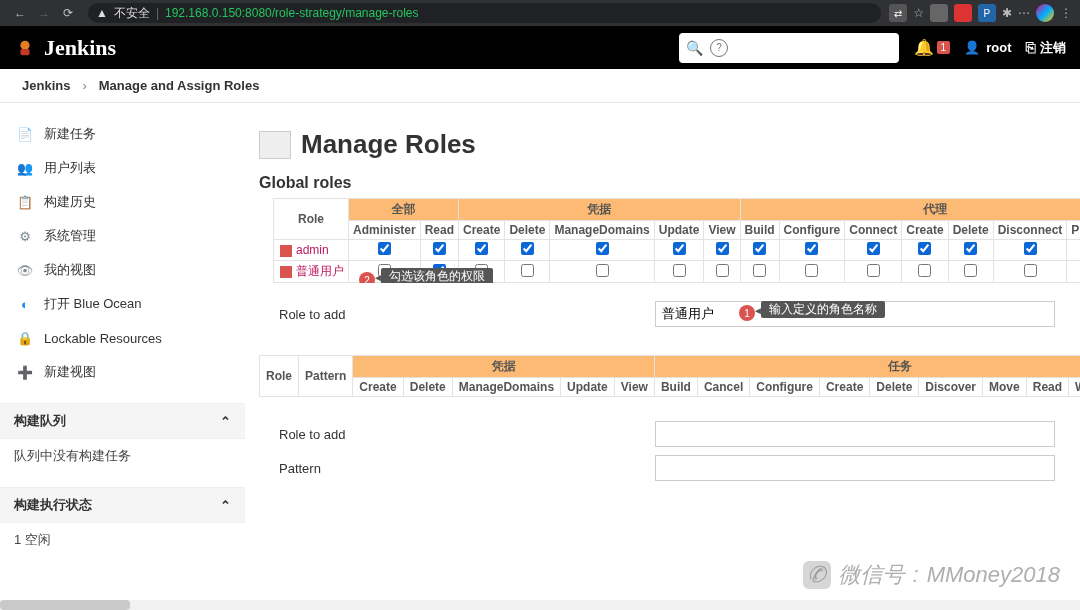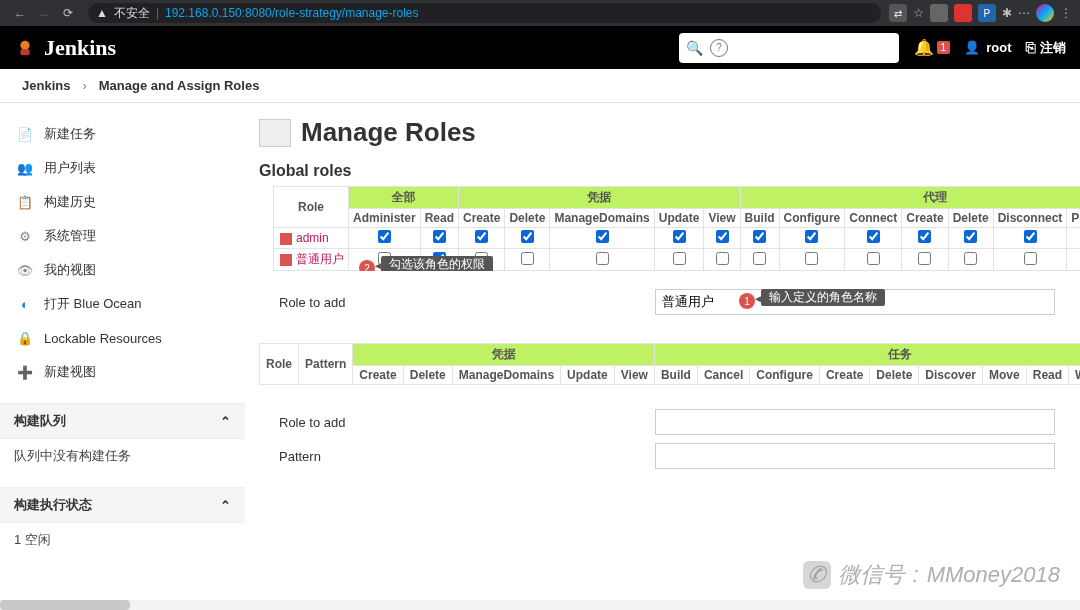--- a/index.html
+++ b/index.html
@@ -28,29 +28,29 @@
   .crumb-sep { color:#888; }
   
   .body { display:flex; height:calc(610px - 26px - 43px - 34px - 10px); }
   .sidebar { width:245px; background:#fff; border-right:0; padding-top:14px; }
   .side-item { display:flex; align-items:center; gap:10px; padding:8px 16px; color:#333; font-size:13px; }
   .side-item .icn { width:18px; height:18px; display:flex; align-items:center; justify-content:center; }
   .side-section { background:#f5f5f5; padding:8px 14px; font-weight:600; border-top:1px solid #eee; border-bottom:1px solid #eee; margin-top:14px; display:flex; justify-content:space-between; align-items:center; }
   .side-plain { padding:8px 14px; color:#444; }
   
   .main { flex:1; padding:14px 0 0 14px; overflow:auto; }
-  .page-title-wrap { display:flex; align-items:center; gap:10px; margin-bottom:14px; }
+  .page-title-wrap { display:flex; align-items:center; gap:10px; margin-bottom:14px;margin-top:12px; }
   .title-icon { width:32px;height:28px;border:1px solid #ccc;background:#eee; }
   .page-title { font-size:26px; font-weight:700; }
   .section-head { font-size:16px; font-weight:600; margin:8px 0 6px 0; }
   .roles-scroll { overflow-x:hidden; position:relative; }
   table.roles { border-collapse:collapse; font-size:12px; color:#555; }
   table.roles th, table.roles td { border:1px solid #e3e3e3; padding:2px 4px; text-align:center; white-space:nowrap; }
   table.roles td.rolename { text-align:left; padding-left:6px; color:#be185d; }
-  table.roles th.group0 { background:#bef264;font-family:Liberation Mono, monospace; }
+  table.roles th.group0 { background:#fdba74;font-family:Liberation Mono, monospace; }
   .del-sq { width:12px;height:12px;background:#d9534f;display:inline-block;margin-right:4px;vertical-align:middle; }
   input[type=checkbox]{ accent-color:#0b66d6; width:13px;height:13px; }
   .role-add-row { display:flex; align-items:center; margin:18px 0 28px 20px; gap:16px; position:relative; }
   .role-add-label { width:360px; color:#333; }
   .role-add-input { width:400px; height:26px; border:1px solid #ccc; padding:0 6px; font-size:13px; }
   .anno-badge { width:16px;height:16px;border-radius:50%;background:#d9534f;color:#fff;display:flex;align-items:center;justify-content:center;font-size:10px;position:absolute; }
   .anno-tip { position:absolute; background:#555; color:#fff; padding:0 8px; font-size:12px; border-radius:2px; }
   .anno-tip::before { content:"◄"; position:absolute; left:-8px; top:4px; color:#555; font-size:10px; }
   
   table.item-roles th, table.item-roles td { padding:2px 6px; }
@@ -65,21 +65,21 @@
 <body>
 
 <div class="browser-chrome">
   <div class="chrome-btn">←</div>
   <div class="chrome-btn" style="opacity:.4">→</div>
   <div class="chrome-btn">⟳</div>
   <div class="chrome-addr">
     <span>▲</span>
     <span>不安全</span>
     <span style="color:#666">|</span>
-    <span style="color:#0ea5e9">192.168.0.150:8080/role-strategy/manage-roles</span>
+    <span style="color:#22c55e">192.168.0.150:8080/role-strategy/manage-roles</span>
   </div>
   <div class="chrome-right">
     <span class="ext-icon" style="background:#555">⇄</span>
     <span style="color:#bbb">☆</span>
     <span class="ext-icon" style="background:#666"></span>
     <span class="ext-icon" style="background:#d33"></span>
     <span class="ext-icon" style="background:#26a">P</span>
     <span style="color:#bbb">✱</span>
     <span style="color:#bbb">⋯</span>
     <span class="avatar-circle"></span>

